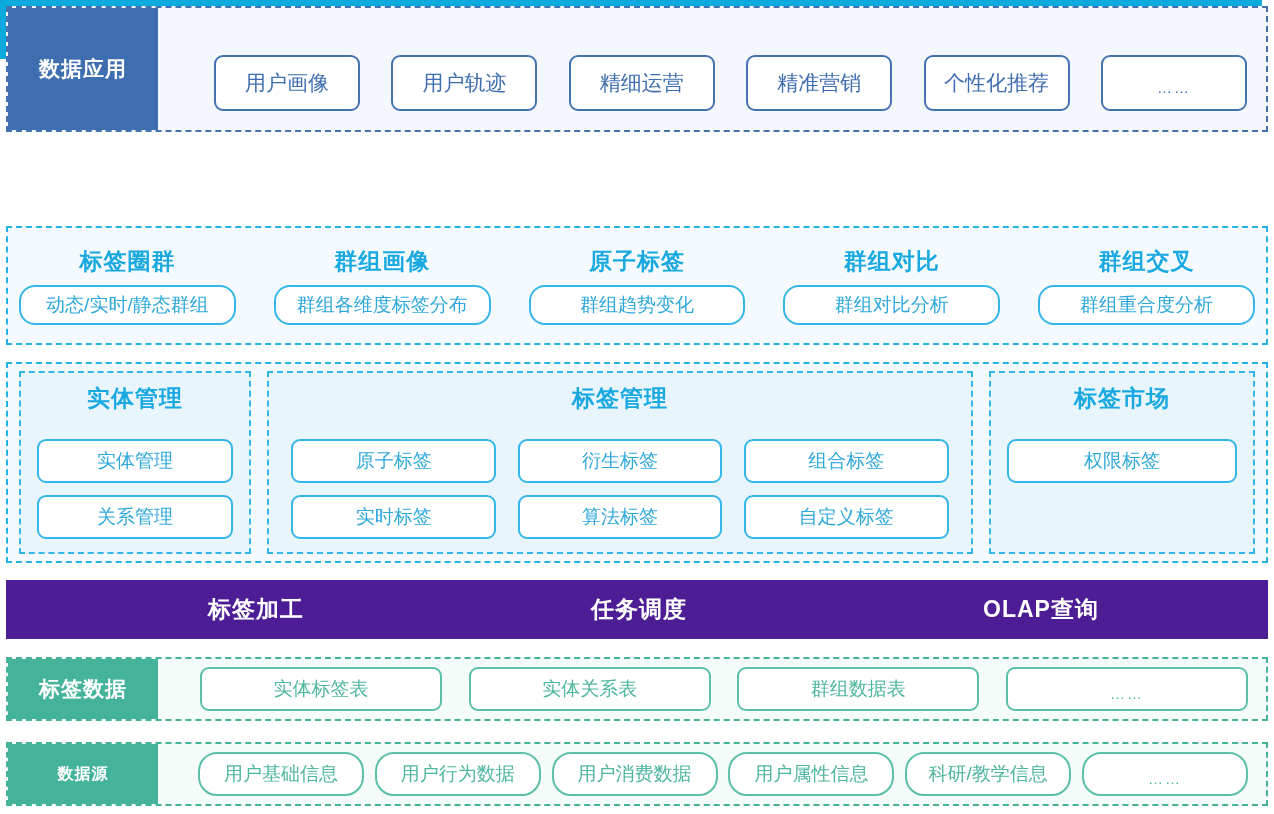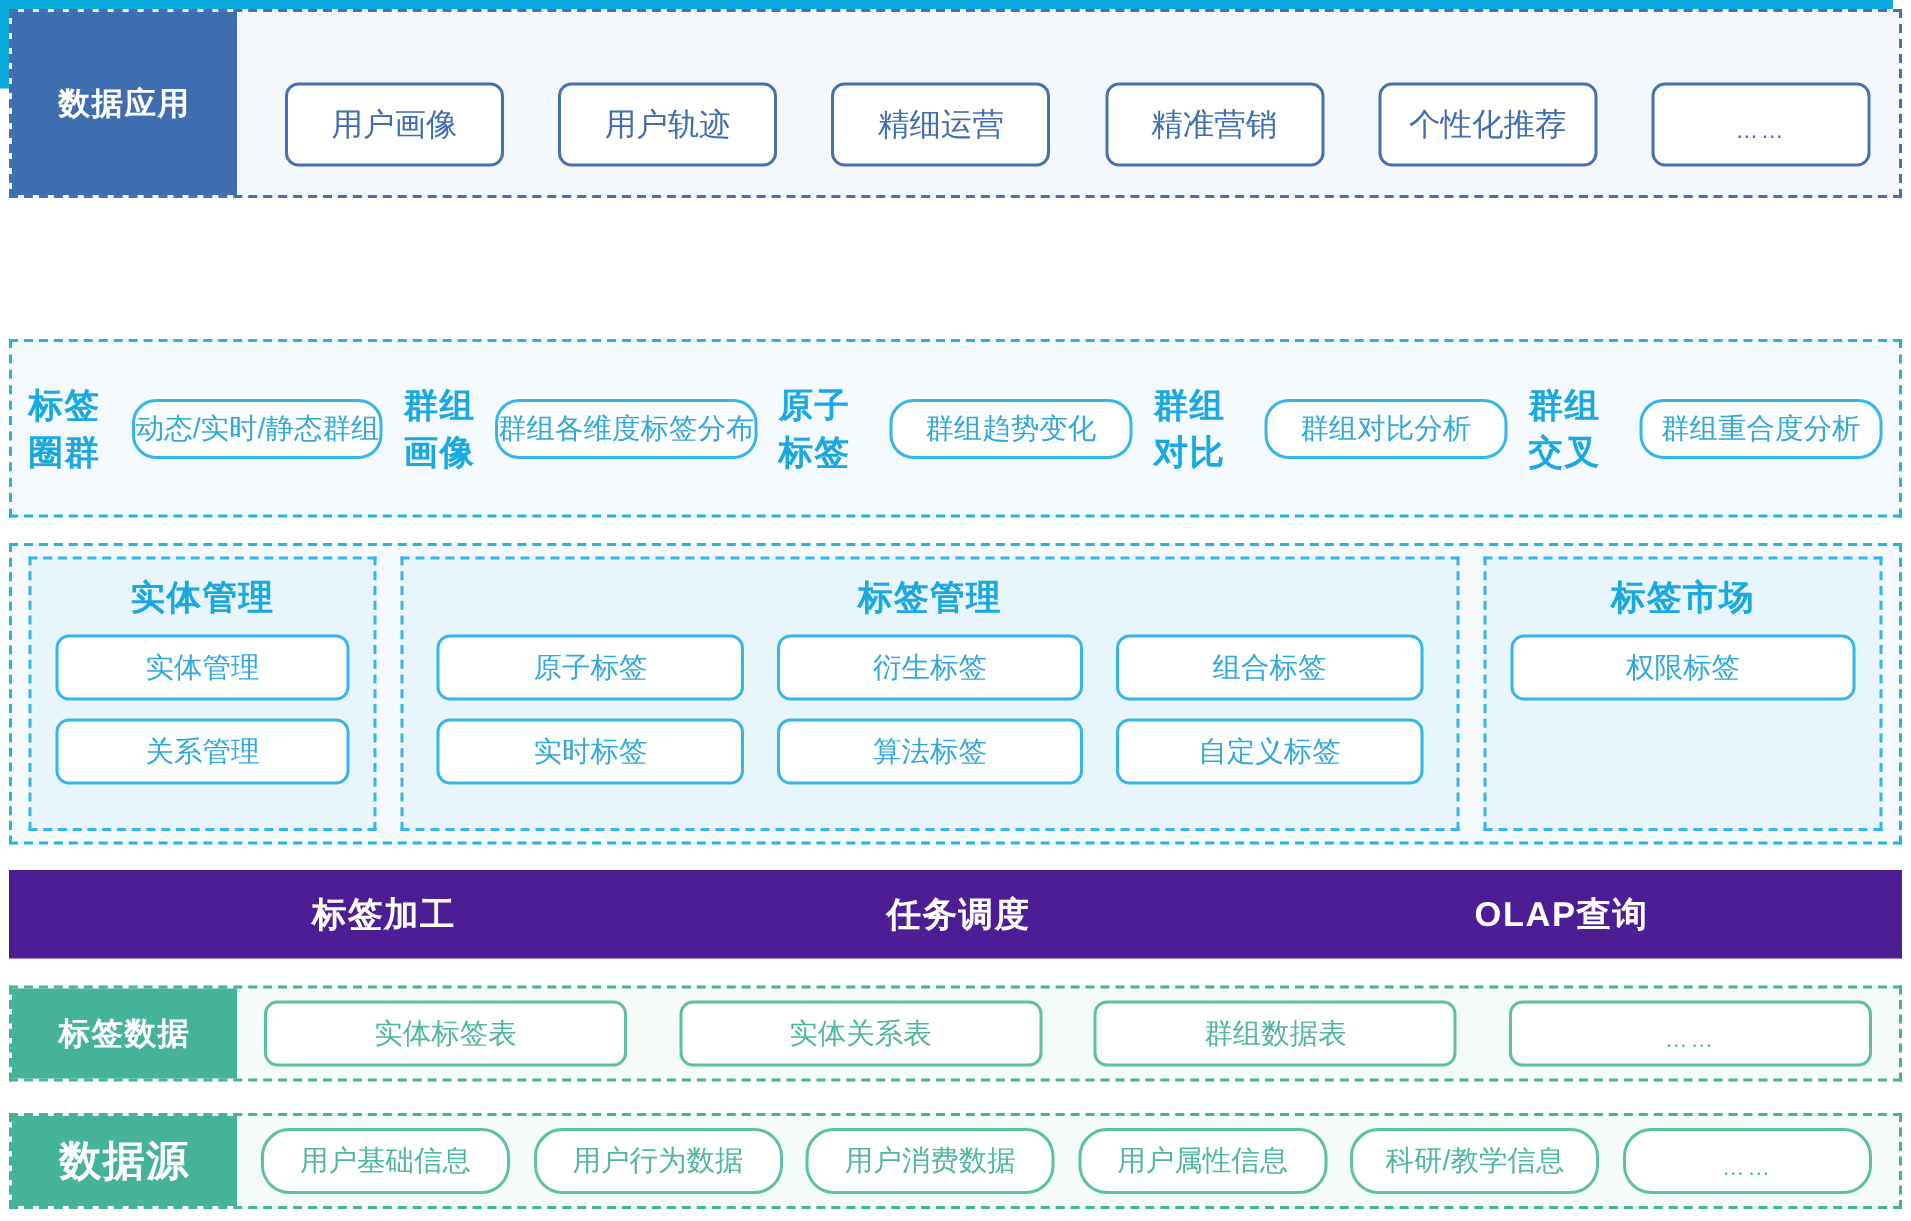--- a/index.html
+++ b/index.html
@@ -19,20 +19,21 @@
     padding: 0;
   }
 
   
   .row {
     position: absolute;
     left: 6px;
     width: 1262px;
     display: flex;
     align-items: stretch;
+    gap: 24px;
   }
   .dashed-blue  { border: 2px dashed #4472b0; background: #f4f7fb; }
   .dashed-cyan  { border: 2px dashed #25b2e4; background: #f4fafd; }
   .dashed-green { border: 2px dashed #45b39a; background: #f5fbf9; }
 
   
   .label-block {
     display: flex;
     align-items: center;
     justify-content: center;
@@ -103,21 +104,21 @@
   
   #row-group {
     top: 226px;
     height: 119px;
     display: flex;
     padding: 0 4px;
   }
   #row-group .gcol {
     flex: 1 1 0;
     display: flex;
-    flex-direction: row;
+    flex-direction: column;
     align-items: center;
     justify-content: center;
     gap: 8px;
     padding: 0 7px;
   }
   #row-group .gtitle {
     font-size: 23px;
     font-weight: bold;
     color: #19a9e0;
     letter-spacing: 1px;
@@ -139,20 +140,21 @@
     gap: 16px;
   }
   .sub-section {
     border: 2px dashed #35b6e8;
     background: #e8f5fc;
     height: 183px;
     display: flex;
     flex-direction: column;
     align-items: center;
     padding: 10px 16px 12px;
+    gap: 16px;
   }
   .sub-title {
     font-size: 23px;
     font-weight: bold;
     color: #19a9e0;
     letter-spacing: 1px;
     margin-bottom: 9px;
   }
   .sub-grid {
     display: flex;
@@ -222,21 +224,21 @@
   }
 
   
   #row-source {
     top: 742px;
     height: 64px;
   }
   #row-source .label-block {
     width: 150px;
     height: 100%;
-    font-size: 28px;
+    font-size: 16px;
   }
   #row-source .pill-strip {
     flex: 1 1 auto;
     display: flex;
     align-items: center;
     justify-content: space-between;
     padding: 0 18px 0 16px;
   }
   #row-source .pill {
     width: 166px;

